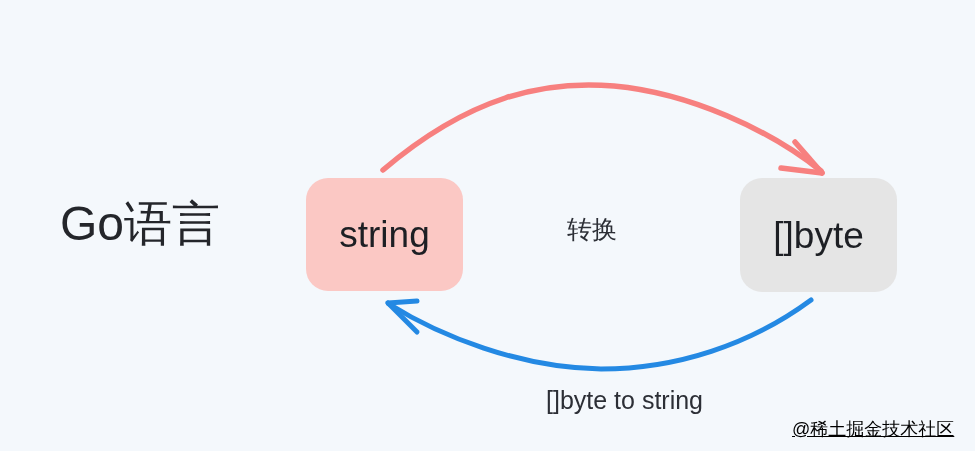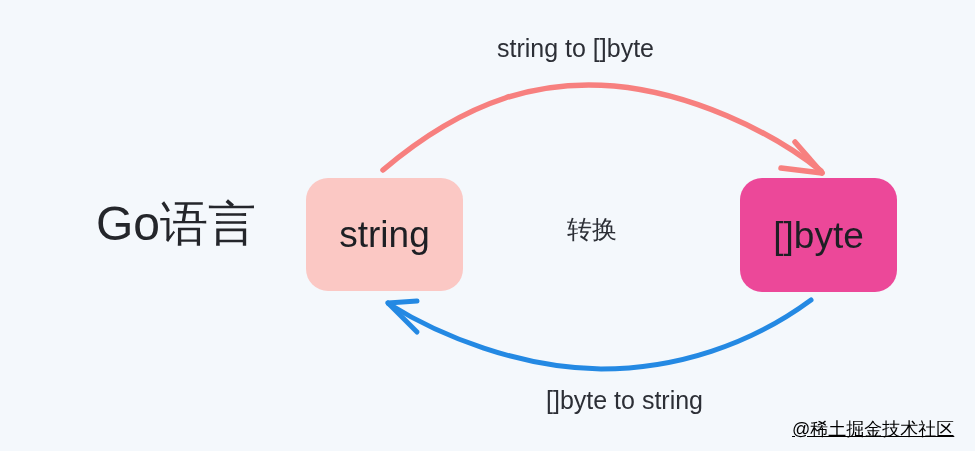--- a/index.html
+++ b/index.html
@@ -30,21 +30,20 @@
   }
   .title-text {
     position: absolute;
     left: 60px;
     top: 200px;
     font-size: 48px;
     color: #24262b;
     letter-spacing: 0px;
     white-space: nowrap;
     line-height: 1;
-    margin-left: 36px;
   }
   .node {
     position: absolute;
     display: flex;
     align-items: center;
     justify-content: center;
     border-radius: 22px;
     box-sizing: border-box;
   }
   .node-string {
@@ -52,21 +51,21 @@
     top: 178px;
     width: 157px;
     height: 113px;
     background: #fbc8c4;
   }
   .node-bytes {
     left: 740px;
     top: 178px;
     width: 157px;
     height: 114px;
-    background: #ec4899;
+    background: #e5e5e5;
   }
   .node-label {
     font-size: 37px;
     color: #1d1f24;
     line-height: 1;
     white-space: nowrap;
   }
   .edge-label {
     position: absolute;
     font-size: 25px;
@@ -125,21 +124,20 @@
   </svg>
 
   <div class="node node-string">
     <span class="node-label">string</span>
   </div>
 
   <div class="node node-bytes">
     <span class="node-label">[]byte</span>
   </div>
 
-  <div class="edge-label edge-label-top">string to []byte</div>
 
   <div class="edge-label edge-label-bottom">[]byte to string</div>
 
   <div class="center-label">转换</div>
 
   <div class="watermark">@稀土掘金技术社区</div>
 
 </div>
 
 </body></html>

